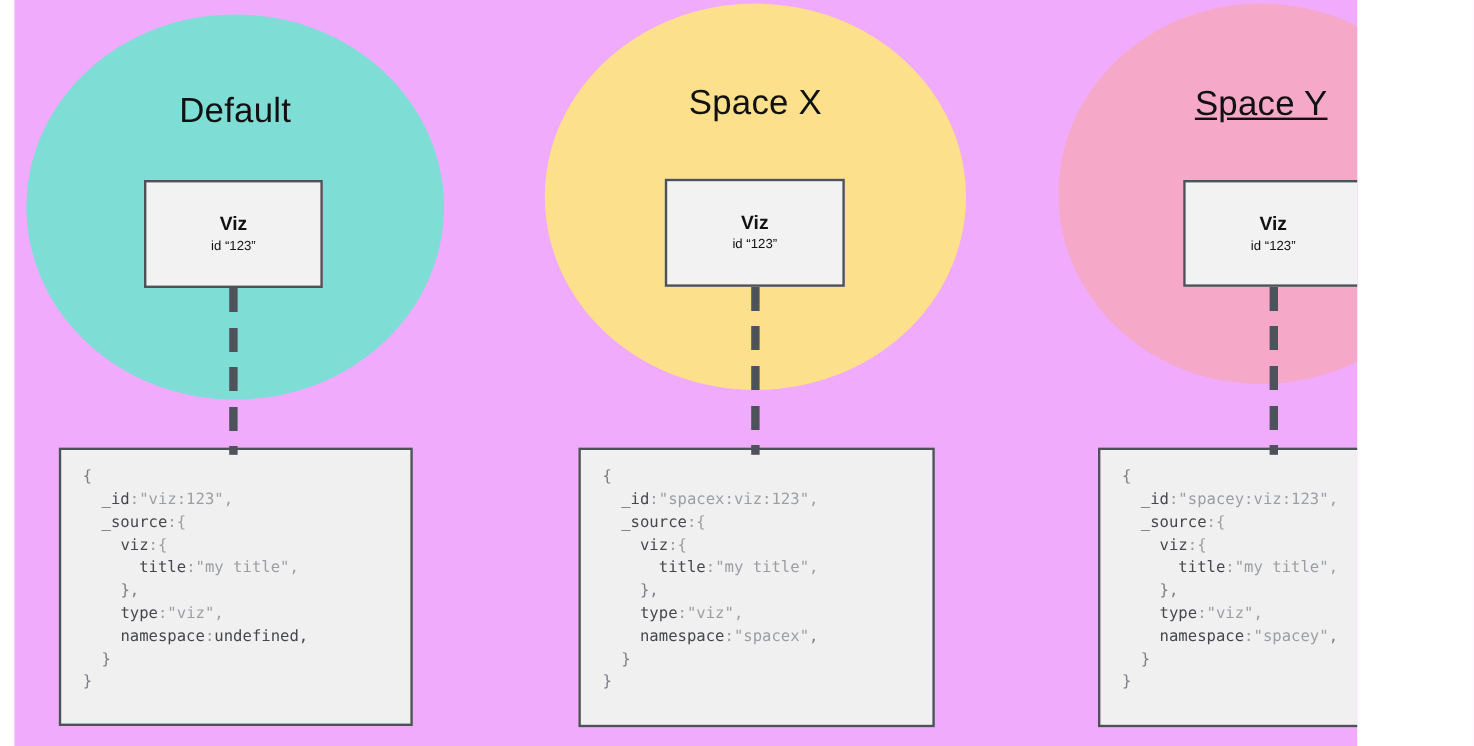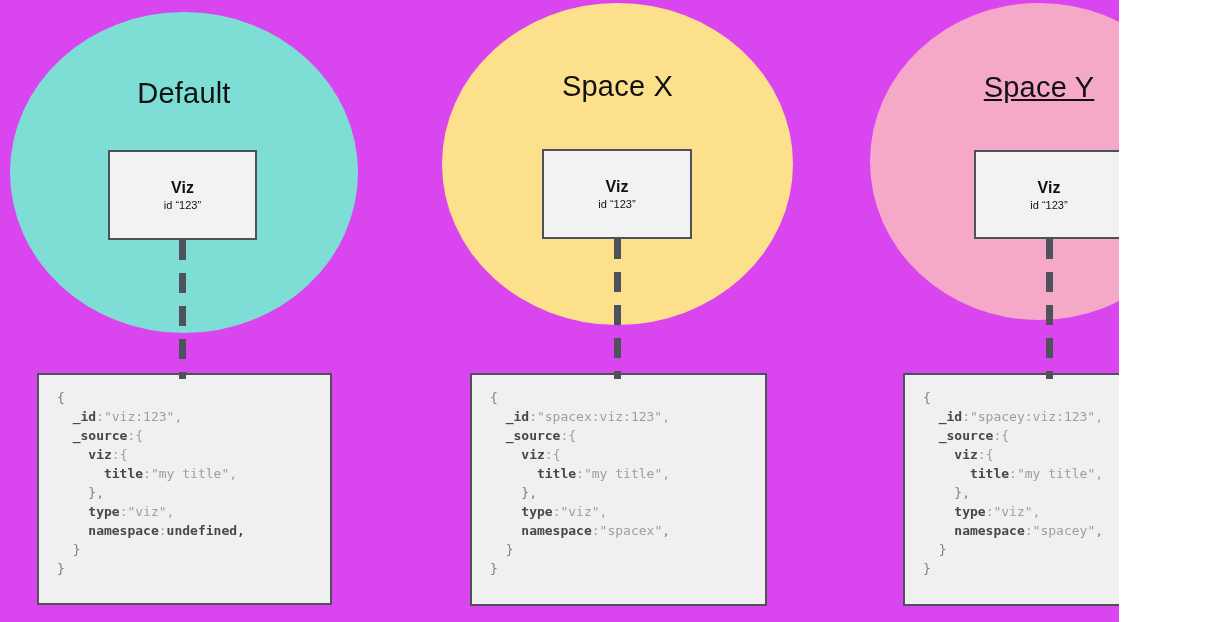--- a/index.html
+++ b/index.html
@@ -1,22 +1,23 @@
 <!DOCTYPE html>
 <html><head>
 <meta charset="utf-8">
 <style>
   html, body { margin: 0; padding: 0; background: #ffffff; }
   .page {
     position: relative;
     width: 1119px;
     height: 622px;
-    background: #d946ef;
+    background: #f0abfc;
     overflow: hidden;
     font-family: "Liberation Sans", sans-serif;
+    margin-left: 12px;
   }
   .circle {
     position: absolute;
     border-radius: 50%;
   }
   .circle-title {
     position: absolute;
     text-align: center;
     font-size: 29px;
     color: #111111;
@@ -51,21 +52,21 @@
     z-index: 1;
   }
   .code {
     margin: 0;
     padding: 13px 0 0 18px;
     font-family: "DejaVu Sans Mono", "Liberation Mono", monospace;
     font-size: 13px;
     line-height: 19px;
     white-space: pre;
   }
-  .tok-k { color: #45474c; font-weight: bold; }
+  .tok-k { color: #45474c; font-weight: normal; }
   .tok-v { color: #9b9ea3; }
   .tok-b { color: #7b7e84; }
 
   
   .p0 .circle       { left: 10px;  top: 12px; width: 348px; height: 321px; }
   .p1 .circle       { left: 442px; top: 3px;  width: 351px; height: 322px; }
   .p2 .circle       { left: 870px; top: 3px;  width: 338px; height: 317px; }
 
   .p0 .circle-title { left: 10px;  top: 77px; width: 348px; }
   .p1 .circle-title { left: 442px; top: 70px; width: 351px; }

